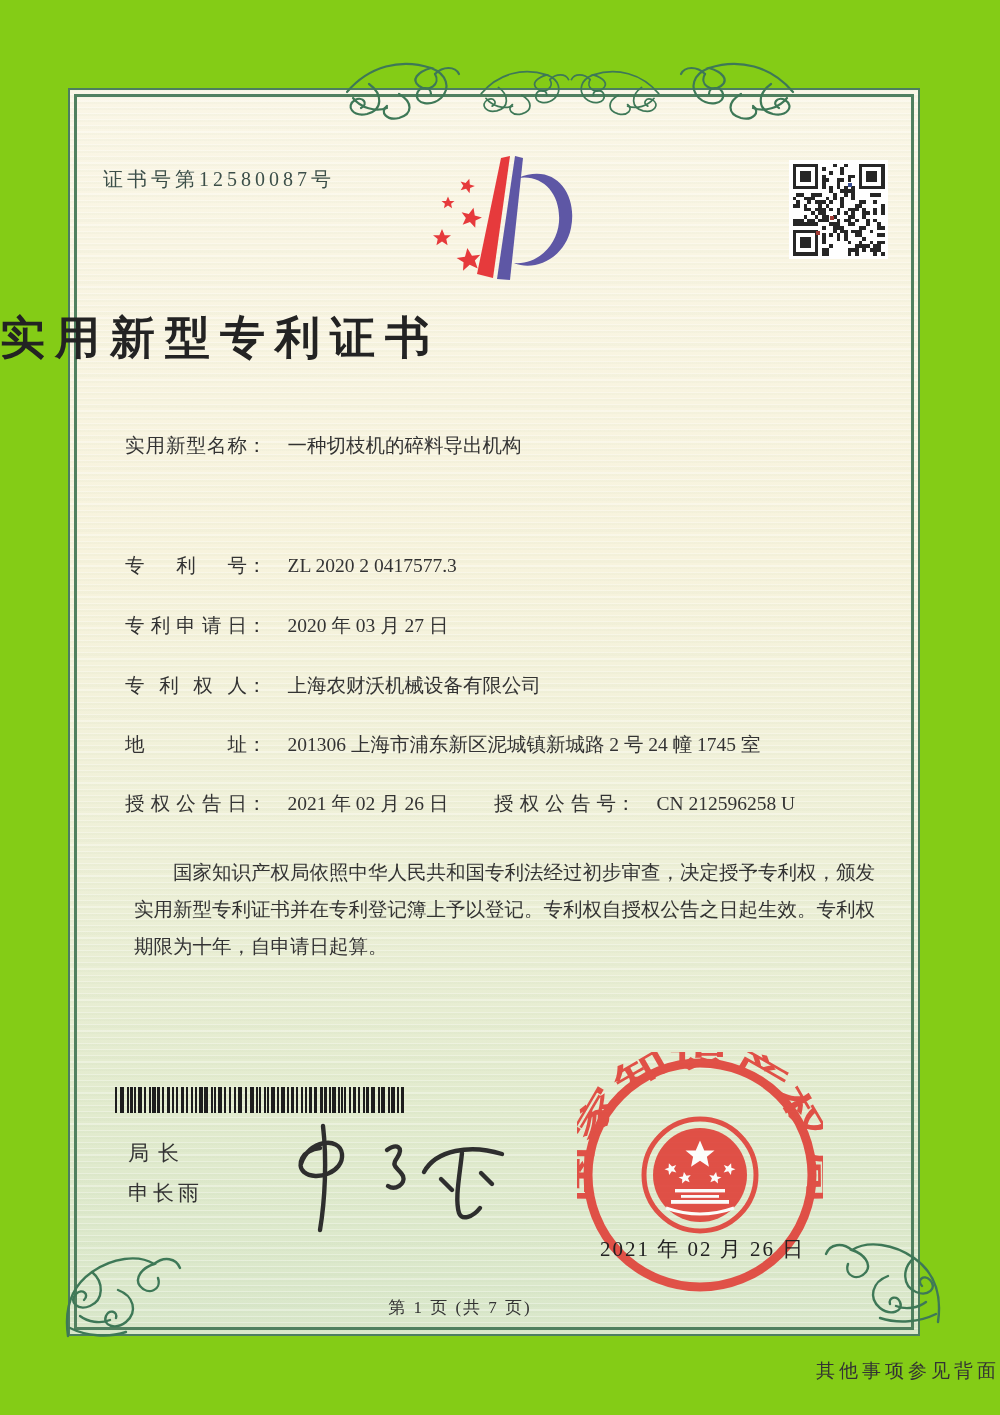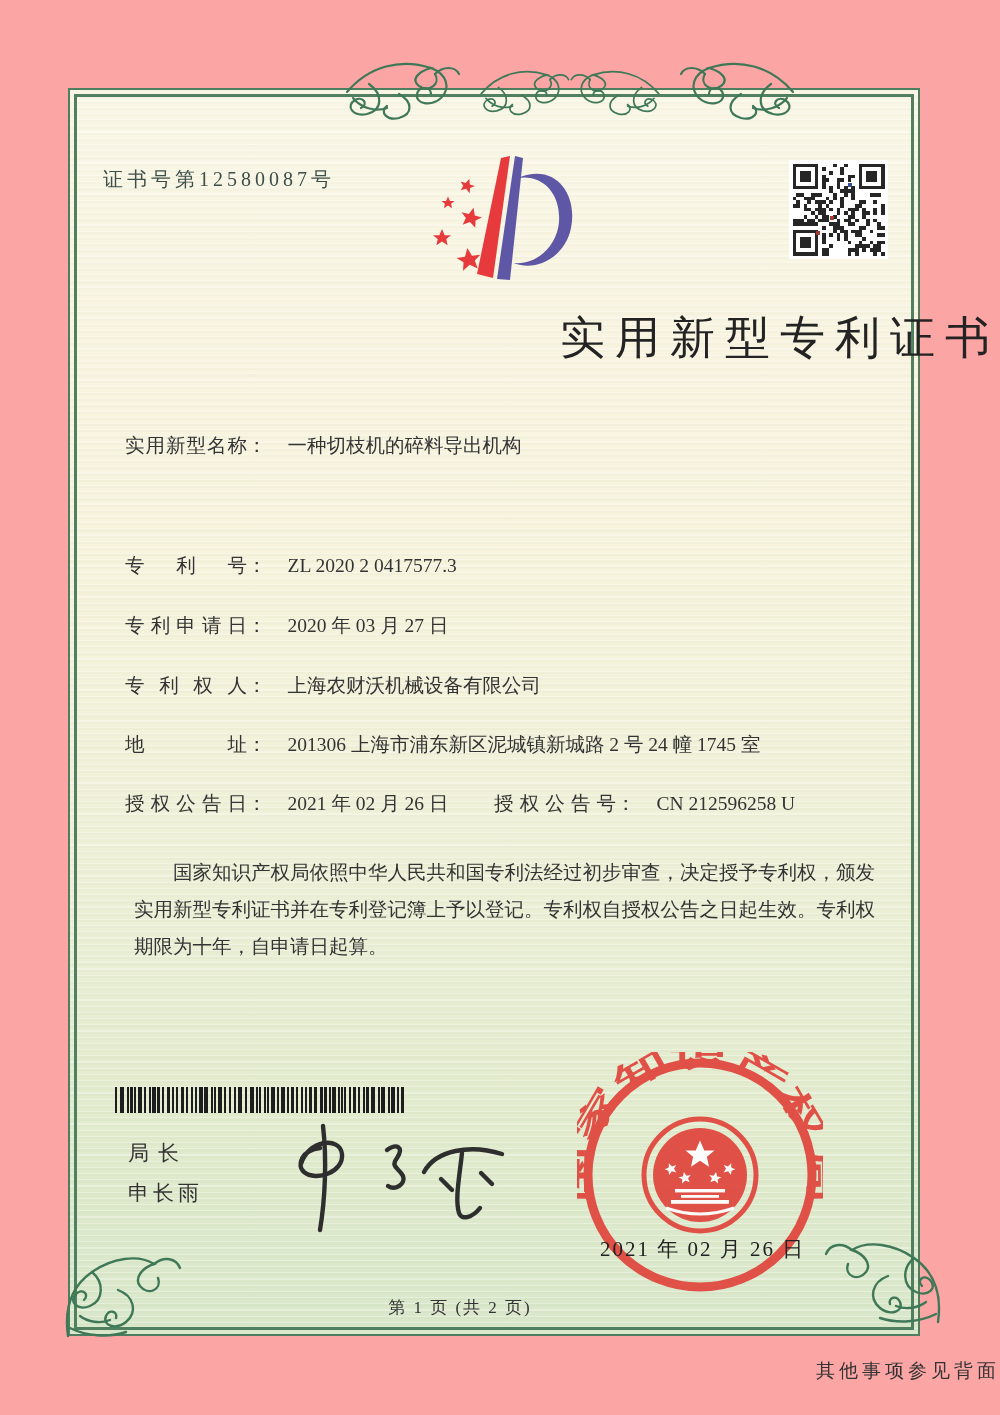--- a/index.html
+++ b/index.html
@@ -1,31 +1,31 @@
 <!DOCTYPE html>
 <html><head>
 <meta charset="utf-8">
 <style>
   html,body{margin:0;padding:0;}
   body{background:#efeadb;font-family:"Liberation Serif","DejaVu Serif",serif;}
-  .page{position:relative;width:1000px;height:1415px;margin:0 auto;background:#fca5a5;overflow:hidden;}
+  .page{position:relative;width:1000px;height:1415px;margin:0 auto;background:#84cc16;overflow:hidden;}
   
   .inner{position:absolute;left:68px;top:88px;width:852px;height:1248px;
     background:linear-gradient(180deg,#faf6e6 0%,#f7f3dd 38%,#eef0d8 62%,#e2ebce 82%,#d9e7ca 100%);}
   .inner::after{content:"";position:absolute;inset:0;
     background:repeating-linear-gradient(180deg,rgba(255,255,255,.55) 0 1.2px,rgba(120,160,110,.06) 1.2px 3.4px,rgba(255,255,255,0) 3.4px 6.2px);
     opacity:.55;}
   .frame{position:absolute;left:68px;top:88px;width:852px;height:1248px;border:2px solid #4d7e60;box-sizing:border-box;}
   .frame::before{content:"";position:absolute;inset:4px;border:3px solid #50805f;}
   .orn{position:absolute;color:#3e7857;}
   .cert-no{position:absolute;left:103px;top:166px;font-size:20px;letter-spacing:4px;color:#3c4f49;}
   .logo{position:absolute;left:415px;top:146px;}
   .qr{position:absolute;left:789px;top:160px;background:#fff;}
-  .title{position:absolute;top:308px;left:0;width:100%;margin:0;text-align:right;
-    font-size:45px;font-weight:normal;letter-spacing:10px;color:#232323;}
+  .title{position:absolute;top:308px;left:0;width:100%;margin:0;text-align:left;
+    font-size:45px;font-weight:bold;letter-spacing:10px;color:#232323;}
   .frow{position:absolute;left:125px;font-size:19.5px;color:#333;white-space:nowrap;}
   .flabel{display:inline-block;width:122px;text-align:justify;text-align-last:justify;}
   .fcolon{display:inline-block;}
   .fvalue{margin-left:21px;}
   .paras{position:absolute;left:122px;top:842px;width:778px;font-size:19.5px;line-height:37px;color:#333;}
   .paras p{margin:12px;text-indent:2em;}
   .barcode{position:absolute;left:115px;top:1087px;}
   .officer-title{position:absolute;left:128px;top:1139px;font-size:21px;letter-spacing:9px;color:#333;}
   .officer-name{position:absolute;left:128px;top:1179px;font-size:21px;letter-spacing:4px;color:#333;}
   .signature{position:absolute;left:256px;top:1120px;}
@@ -505,15 +505,15 @@
           <rect x="-25" y="14" width="50" height="3.4"></rect>
           <rect x="-19" y="20" width="38" height="2.8"></rect>
           <rect x="-29" y="25" width="58" height="3.8"></rect>
         </g>
         <path d="M-34,33 Q0,45 34,33" stroke="#fff" stroke-width="3" fill="none"></path>
       </g>
     </g>
   </svg>
   <div class="seal-date">2021 年 02 月 26 日</div>
 
-  <div class="page-num">第 1 页 (共 2 页)</div>
+  <div class="page-num">第 1 页 (共 7 页)</div>
   <div class="footer-note">其他事项参见背面</div>
 </div>
 
 </body></html>

